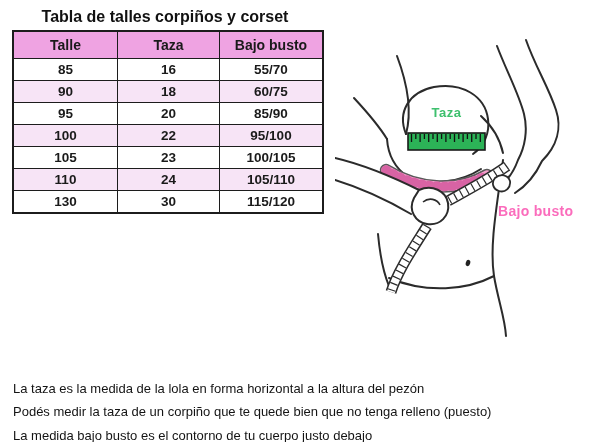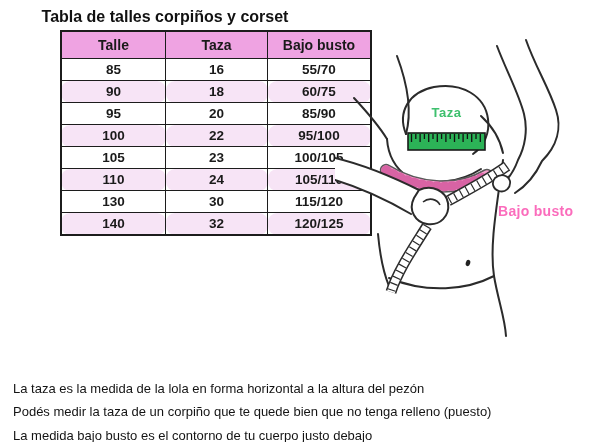--- a/index.html
+++ b/index.html
@@ -8,30 +8,29 @@
     font-family:"Liberation Sans", sans-serif; overflow:hidden; color:#1a1a1a;
   }
   .title {
     position:absolute; left:12px; top:8px; width:306px;
     text-align:center; font-size:16px; font-weight:bold; color:#111;
   }
   table.sizes {
     position:absolute; left:12px; top:30px; width:306px;
     border-collapse:collapse; table-layout:fixed;
     border:2px solid #1c1c1c;
-    margin-left:48px;
   }
   table.sizes th, table.sizes td {
     border:1px solid #1c1c1c; text-align:center; padding:0; color:#1a1a1a;
   }
   table.sizes th {
     background:#efa3e2; font-size:14px; font-weight:bold; height:26px;
   }
   table.sizes td {
-    font-size:13.5px; font-weight:bold; height:21px; background:#ffffff;border-radius:9px;
+    font-size:13.5px; font-weight:bold; height:21px; background:#ffffff;
   }
   table.sizes tbody tr:nth-child(even) td { background:#f7e4f6; }
 
   .figure { position:absolute; left:335px; top:20px; width:265px; height:320px; }
   .figure svg { position:absolute; left:0; top:0; }
   .taza-label {
     position:absolute; left:73px; top:85px; width:77px; text-align:center;
     font-size:13px; font-weight:bold; color:#3ec06e; letter-spacing:.5px;
   }
   .bajo-label {
@@ -87,25 +86,20 @@
         <tr>
           <td>110</td>
           <td>24</td>
           <td>105/110</td>
         </tr>
         <tr>
           <td>130</td>
           <td>30</td>
           <td>115/120</td>
         </tr>
-        <tr>
-          <td>140</td>
-          <td>32</td>
-          <td>120/125</td>
-        </tr>
       </tbody>
   </table>
 
   <div class="figure">
     <svg viewBox="0 0 265 320" width="265" height="320">
 
       <g fill="none" stroke="#2b2b2b" stroke-width="2" stroke-linecap="round" stroke-linejoin="round">
         <path d="M62,36 C71,60 78,88 71,114"></path>
         <path d="M19,78 C32,92 44,106 52,119"></path>
         <path d="M191,20 C200,46 214,68 221,90 C227,108 222,126 207,141 C200,156 191,166 180,173"></path>

